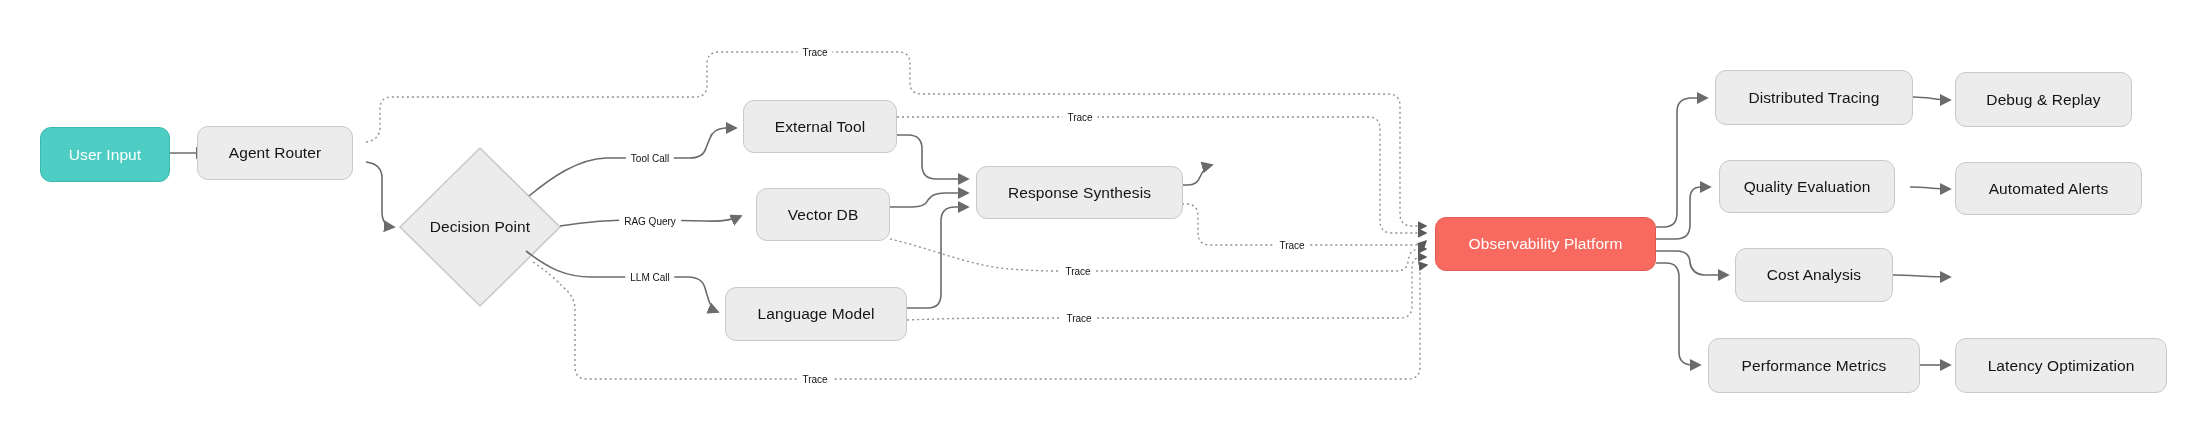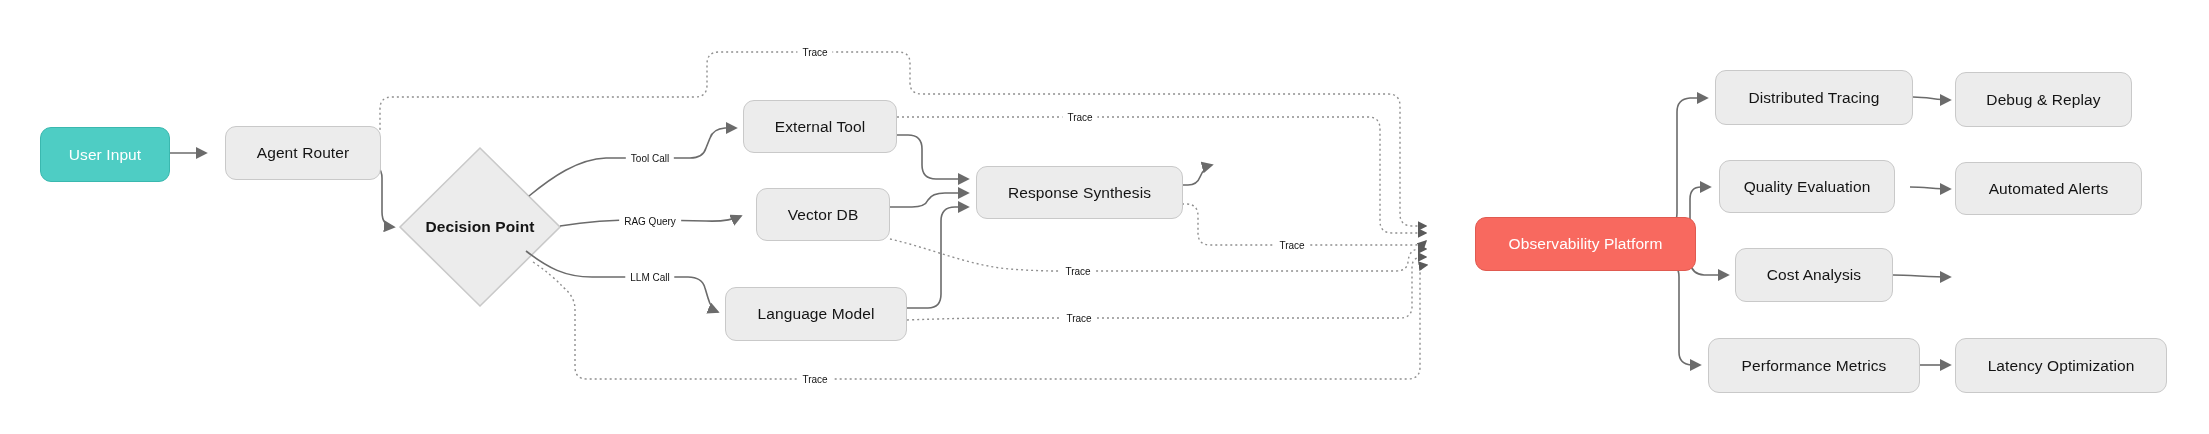--- a/index.html
+++ b/index.html
@@ -18,22 +18,22 @@
   .edge-trace{fill:none;stroke:var(--trace);stroke-width:1.4;stroke-dasharray:2 3;}
   .diamond{fill:var(--node-fill);stroke:var(--node-border);stroke-width:1.6;}
   .node{
     position:absolute; z-index:2; box-sizing:border-box;
     display:flex; align-items:center; justify-content:center;
     background:var(--node-fill); border:1.6px solid var(--node-border);
     color:var(--ink); font-size:15.5px; letter-spacing:.1px;
     border-radius:11px; white-space:nowrap;
   }
   .node.teal{background:var(--teal); border-color:var(--teal-border); color:#fff;}
-  .node.red{background:var(--red); border-color:var(--red-border); color:#fff;margin-left:40px;}
-  .node.bare{background:transparent;border:none;font-weight:bold;}
+  .node.red{background:var(--red); border-color:var(--red-border); color:#fff;}
+  .node.bare{background:transparent;border:none;}
   .edge-label{
     position:absolute; z-index:3; transform:translate(-50%,-50%);
     background:#fff; color:#111; font-size:10px; padding:0 5px; white-space:nowrap;
   }
 </style>
 </head>
 <body>
 
 <div class="canvas">
 
@@ -71,21 +71,21 @@
     <path class="edge-solid" marker-end="url(#arr)" d="M 1656 263 L 1666 263 Q 1679 263 1679 277 L 1679 352 Q 1679 364 1691 365 L 1700 365"></path>
     <path class="edge-solid" marker-end="url(#arr)" d="M 1913 97 C 1928 97 1936 100 1950 100"></path>
     <path class="edge-solid" marker-end="url(#arr)" d="M 1910 187 C 1925 187 1935 189 1950 189"></path>
     <path class="edge-solid" marker-end="url(#arr)" d="M 1893 275 C 1910 275 1930 277 1950 277"></path>
     <path class="edge-solid" marker-end="url(#arr)" d="M 1920 365 L 1950 365"></path>
   </svg>
 
   <div class="node teal" style="left:40px;top:127px;width:130px;height:55px">
       <span>User Input</span>
     </div>
-  <div class="node" style="left:225px;top:126px;width:156px;height:54px">
+  <div class="node" style="left:197px;top:126px;width:156px;height:54px">
       <span>Agent Router</span>
     </div>
   <div class="node bare" style="left:400px;top:200px;width:160px;height:54px">
       <span>Decision Point</span>
     </div>
   <div class="node" style="left:743px;top:100px;width:154px;height:53px">
       <span>External Tool</span>
     </div>
   <div class="node" style="left:725px;top:287px;width:182px;height:54px">
       <span>Language Model</span>

